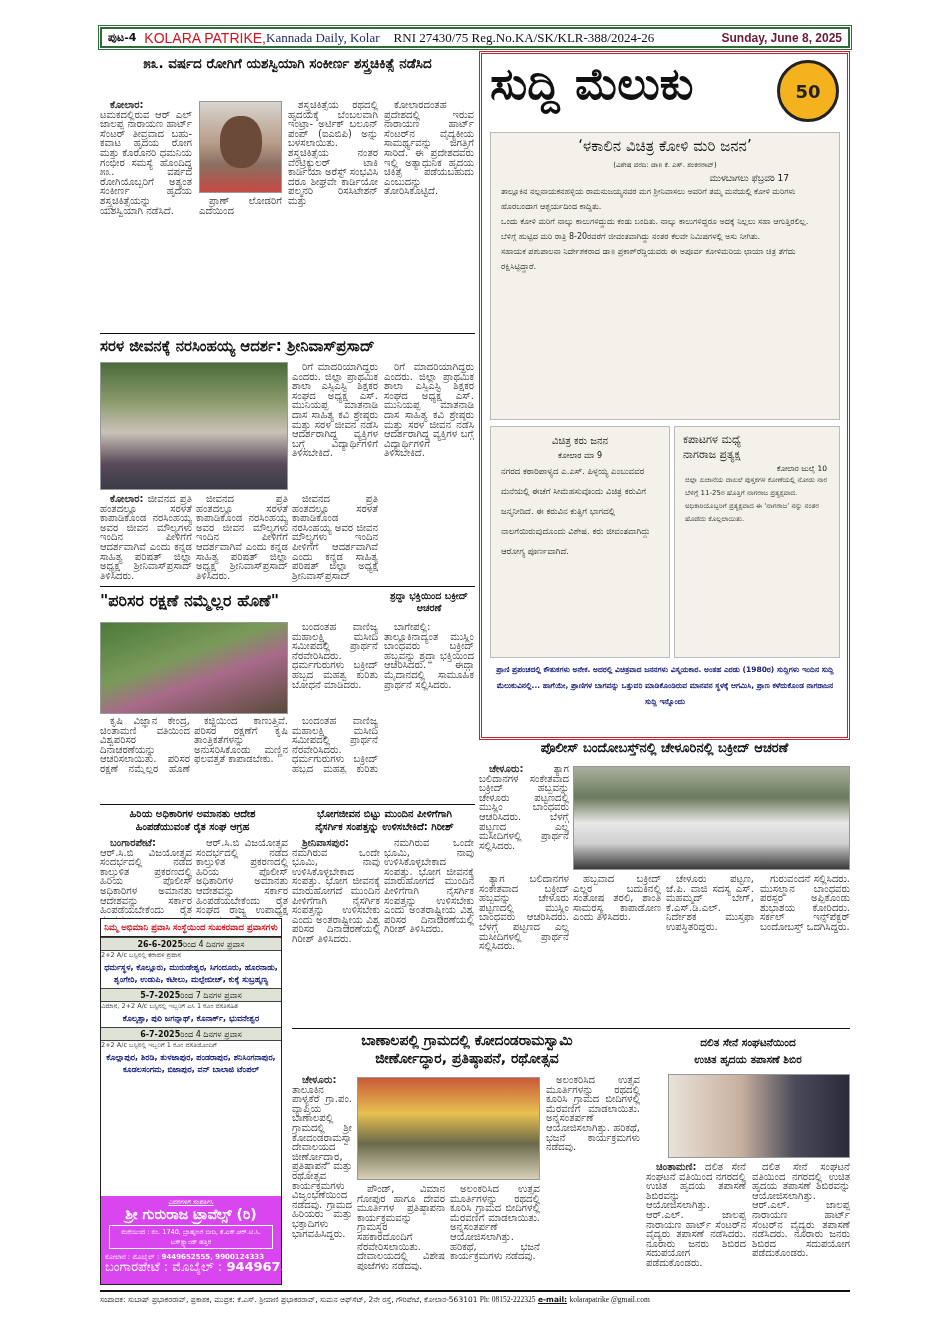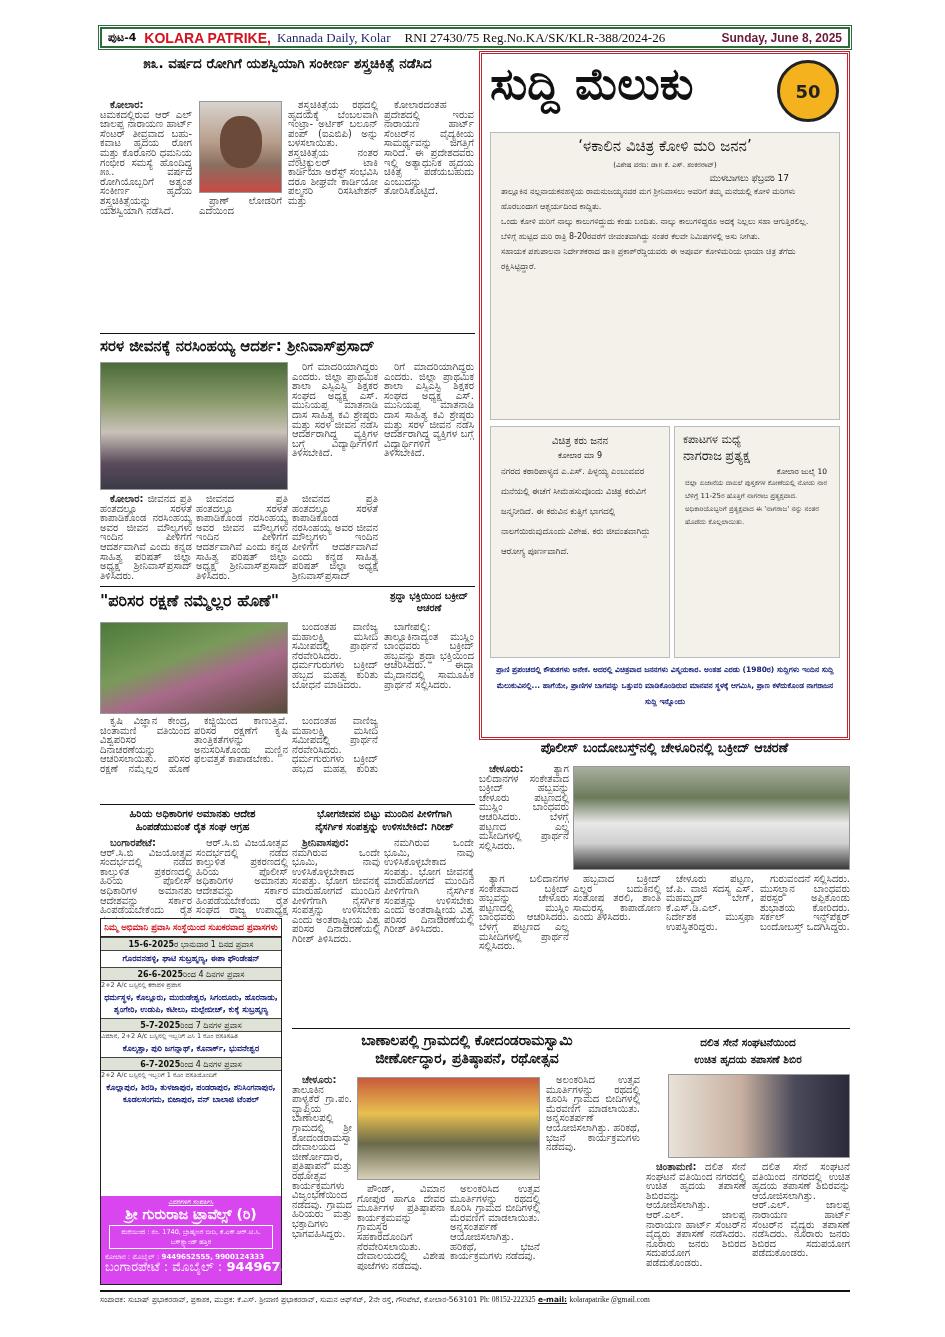--- a/index.html
+++ b/index.html
@@ -1,22 +1,22 @@
 <!DOCTYPE html>
 <html><head>
 <meta charset="utf-8">
 <style>
   *{box-sizing:border-box;margin:0;padding:0;}
   html,body{width:945px;height:1337px;background:#fff;overflow:hidden;}
   body{font-family:"DejaVu Sans",sans-serif;color:#111;position:relative;}
   .abs{position:absolute;}
   .mast{left:100px;top:27px;width:750px;height:21px;border:2px solid #2e6b3a;outline:1px solid #2e6b3a;outline-offset:1px;display:flex;align-items:center;padding:0 6px;font-size:12px;white-space:nowrap;}
   .mast .pg{font-weight:bold;margin-right:8px;font-size:11px;}
-  .mast .brand{color:#d2141e;font-weight:bold;font-family:"Liberation Sans",sans-serif;font-size:14px;}
-  .mast .sub{color:#1f2a6b;font-family:"Liberation Serif",serif;font-size:13px;margin-left:6px;}
+  .mast .brand{color:#d2141e;font-weight:normal;font-family:"Liberation Sans",sans-serif;font-size:14px;}
+  .mast .sub{color:#1f2a6b;font-family:"Liberation Serif",serif;font-size:13px;margin-left:0;}
   .mast .rni{font-family:"Liberation Serif",serif;font-size:13px;margin-left:14px;color:#111;}
   .mast .date{margin-left:auto;color:#6b1a3a;font-weight:bold;font-family:"Liberation Sans",sans-serif;font-size:12px;}
   .hl{font-weight:bold;text-align:center;line-height:1.25;}
   .txt{font-size:10px;line-height:9.6px;color:#333;overflow:hidden;text-align:justify;}
   .txt p{text-indent:10px;}
   .photo{border:1px solid #999;}
   .rule{background:#111;height:2px;}
   .cbox{border:3px double #c3212c;}
   .clip{background:#f3f1ea;border:1px solid #bbb;}
   .clip .ctext{font-size:8px;line-height:15px;color:#2a2a2a;padding:0 10px;}
@@ -116,24 +116,20 @@
 <div class="abs txt" style="left:292px;top:838px;width:88px;height:190px;">
   <p><b>ಶ್ರೀನಿವಾಸಪುರ:</b> <span>ನಮಗಿರುವ ಒಂದೇ ಭೂಮಿ, ನಾವು ಉಳಿಸಿಕೊಳ್ಳಬೇಕಾದ ಸಂಪತ್ತು. ಭೋಗ ಜೀವನಕ್ಕೆ ಮಾರುಹೋಗದೆ ಮುಂದಿನ ಪೀಳಿಗೆಗಾಗಿ ನೈಸರ್ಗಿಕ ಸಂಪತ್ತನ್ನು ಉಳಿಸಬೇಕು ಎಂದು ಅಂತರಾಷ್ಟ್ರೀಯ ವಿಶ್ವ ಪರಿಸರ ದಿನಾಚರಣೆಯಲ್ಲಿ ಗಿರೀಶ್ ತಿಳಿಸಿದರು.</span></p>
 </div>
 <div class="abs txt" style="left:384px;top:838px;width:90px;height:190px;">
   <p>ನಮಗಿರುವ ಒಂದೇ ಭೂಮಿ, ನಾವು ಉಳಿಸಿಕೊಳ್ಳಬೇಕಾದ ಸಂಪತ್ತು. ಭೋಗ ಜೀವನಕ್ಕೆ ಮಾರುಹೋಗದೆ ಮುಂದಿನ ಪೀಳಿಗೆಗಾಗಿ ನೈಸರ್ಗಿಕ ಸಂಪತ್ತನ್ನು ಉಳಿಸಬೇಕು ಎಂದು ಅಂತರಾಷ್ಟ್ರೀಯ ವಿಶ್ವ ಪರಿಸರ ದಿನಾಚರಣೆಯಲ್ಲಿ ಗಿರೀಶ್ ತಿಳಿಸಿದರು.</p>
 </div>
 
 <div class="abs tb" style="left:100px;top:918px;width:182px;height:367px;">
   <div class="hl" style="color:#d2141e;font-size:8.5px;padding:3px;border-bottom:1px solid #222;">ನಿಮ್ಮ ಅಭಿಮಾನಿ ಪ್ರವಾಸಿ ಸಂಸ್ಥೆಯಿಂದ ಸುಖಕರವಾದ ಪ್ರವಾಸಗಳು</div>
   <div>
-    <div class="row-h"><span>15-6-2025</span><span style="font-weight:normal">ರ ಭಾನುವಾರ 1 ದಿನದ ಪ್ರವಾಸ</span></div>
-    <div class="row-b">ಗೊರವನಹಳ್ಳಿ, ಘಾಟಿ ಸುಬ್ರಹ್ಮಣ್ಯ, ಈಶಾ ಫೌಂಡೇಷನ್</div>
-  </div>
-  <div>
     <div class="row-h"><span>26-6-2025</span><span style="font-weight:normal">ರಿಂದ 4 ದಿನಗಳ ಪ್ರವಾಸ</span></div>
     <div class="row-s">2+2 A/c ಬಸ್ಸಿನಲ್ಲಿ ಕರಾವಳಿ ಪ್ರವಾಸ</div>
     <div class="row-b">ಧರ್ಮಸ್ಥಳ, ಕೊಲ್ಲೂರು, ಮುರುಡೇಶ್ವರ, ಸಿಗಂದೂರು, ಹೊರನಾಡು, ಶೃಂಗೇರಿ, ಉಡುಪಿ, ಕಟೀಲು, ಮಲ್ಪೇಬೀಚ್, ಕುಕ್ಕೆ ಸುಬ್ರಹ್ಮಣ್ಯ</div>
   </div>
   <div>
     <div class="row-h"><span>5-7-2025</span><span style="font-weight:normal">ರಿಂದ 7 ದಿನಗಳ ಪ್ರವಾಸ</span></div>
     <div class="row-s">ವಿಮಾನ, 2+2 A/c ಬಸ್ಸಿನಲ್ಲಿ ಇಬ್ಬರಿಗೆ ಎಸಿ 1 ರೂಂ ವಸತಿಸಹಿತ</div>
     <div class="row-b">ಕೊಲ್ಕತ್ತಾ, ಪುರಿ ಜಗನ್ನಾಥ್, ಕೊನಾರ್ಕ್, ಭುವನೇಶ್ವರ</div>
   </div>
   <div>
@@ -166,21 +162,21 @@
       <p>ಸಹಾಯಕ ಪಶುಪಾಲನಾ ನಿರ್ದೇಶಕರಾದ ಡಾ॥ ಪ್ರಕಾಶ್‌ರೆಡ್ಡಿಯವರು ಈ ಅಪೂರ್ವ ಕೋಳಿಮರಿಯ ಛಾಯಾ ಚಿತ್ರ ತೆಗೆದು ರಕ್ಷಿಸಿಟ್ಟಿದ್ದಾರೆ.</p>
     </div>
   </div>
   <div class="clip" style="position:absolute;left:8px;top:372px;width:180px;height:232px;">
     <div style="text-align:center;font-size:10px;padding-top:8px;">ವಿಚಿತ್ರ ಕರು ಜನನ</div>
     <div style="text-align:center;font-size:8px;margin-top:4px;">ಕೋಲಾರ ಮಾ 9</div>
     <div class="ctext" style="font-size:8.5px;line-height:20px;">ನಗರದ ಕಠಾರಿಪಾಳ್ಯದ ಎ.ಎಸ್. ಪಿಳ್ಳಯ್ಯ ಎಂಬುವವರ ಮನೆಯಲ್ಲಿ ಈಚೆಗೆ ಸೀಮೆಹಸುವೊಂದು ವಿಚಿತ್ರ ಕರುವಿಗೆ ಜನ್ಮನೀಡಿದೆ. ಈ ಕರುವಿನ ಕುತ್ತಿಗೆ ಭಾಗದಲ್ಲಿ ನಾಲಗೆಯಿರುವುದೊಂದು ವಿಶೇಷ. ಕರು ಜೀವಂತವಾಗಿದ್ದು ಆರೋಗ್ಯ ಪೂರ್ಣವಾಗಿದೆ.</div>
   </div>
   <div class="clip" style="position:absolute;left:192px;top:372px;width:166px;height:232px;">
     <div style="font-size:11px;padding:6px 8px 0;">ಕಪಾಟಗಳ ಮಧ್ಯೆ</div>
-    <div style="font-size:13px;padding:2px 8px 0;font-family:Liberation Serif, serif;">ನಾಗರಾಜ ಪ್ರತ್ಯಕ್ಷ</div>
+    <div style="font-size:11px;padding:2px 8px 0;">ನಾಗರಾಜ ಪ್ರತ್ಯಕ್ಷ</div>
     <div style="text-align:right;font-size:7.5px;padding-right:12px;margin-top:3px;">ಕೋಲಾರ ಜುಲೈ 10</div>
     <div class="ctext" style="font-size:7px;line-height:13px;">ಜಿಲ್ಲಾ ಖಜಾನೆಯ ದಾಖಲೆ ಪುಸ್ತಕಗಳ ಕೋಣೆಯಲ್ಲಿ ನೋಡು ನಾರ ಬೆಳಿಗ್ಗೆ 11-25ರ ಹೊತ್ತಿಗೆ ನಾಗರಾಜ ಪ್ರತ್ಯಕ್ಷವಾದ. ಅಧಿಕಾರಿಯೊಬ್ಬರಿಗೆ ಪ್ರತ್ಯಕ್ಷವಾದ ಈ 'ನಾಗರಾಜ' ನನ್ನು ನಂತರ ಹೊಡೆದು ಕೊಲ್ಲಲಾಯಿತು.</div>
   </div>
   <div style="position:absolute;left:8px;top:608px;width:350px;height:70px;font-size:7.5px;line-height:16px;text-align:center;color:#19227a;font-weight:bold;overflow:hidden;">ಪ್ರಾಣಿ ಪ್ರಪಂಚದಲ್ಲಿ ಕೌತುಕಗಳು ಅನೇಕ. ಅದರಲ್ಲಿ ವಿಚಿತ್ರವಾದ ಜನನಗಳು ವಿಸ್ಮಯಕಾರ. ಅಂತಹ ಎರಡು (1980ರ) ಸುದ್ದಿಗಳು ಇಂದಿನ ಸುದ್ದಿ ಮೆಲುಕುವಿನಲ್ಲಿ... ಹಾಗೆಯೇ, ಪ್ರಾಣಿಗಳ ಬಾಗವನ್ನು ಒತ್ತುವರಿ ಮಾಡಿಕೊಂಡಿರುವ ಮಾನವನ ಸ್ಥಳಕ್ಕೆ ಆಗಮಿಸಿ, ಪ್ರಾಣ ಕಳೆದುಕೊಂಡ ನಾಗರಾಜನ ಸುದ್ದಿ ಇನ್ನೊಂದು</div>
 </div>
 
 <div class="abs hl" style="left:479px;top:740px;width:371px;font-size:13px;">ಪೊಲೀಸ್ ಬಂದೋಬಸ್ತ್‌ನಲ್ಲಿ ಚೇಳೂರಿನಲ್ಲಿ ಬಕ್ರೀದ್ ಆಚರಣೆ</div>
 <div class="abs txt" style="left:479px;top:764px;width:90px;height:105px;">
   <p><b>ಚೇಳೂರು:</b> <span>ತ್ಯಾಗ ಬಲಿದಾನಗಳ ಸಂಕೇತವಾದ ಬಕ್ರೀದ್ ಹಬ್ಬವನ್ನು ಚೇಳೂರು ಪಟ್ಟಣದಲ್ಲಿ ಮುಸ್ಲಿಂ ಬಾಂಧವರು ಆಚರಿಸಿದರು. ಬೆಳಗ್ಗೆ ಪಟ್ಟಣದ ಎಲ್ಲ ಮಸೀದಿಗಳಲ್ಲಿ ಪ್ರಾರ್ಥನೆ ಸಲ್ಲಿಸಿದರು.</span></p>
 </div>

